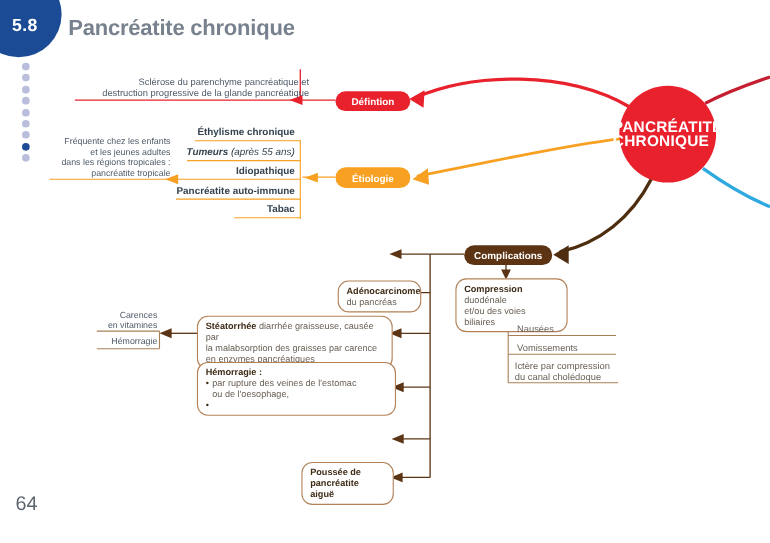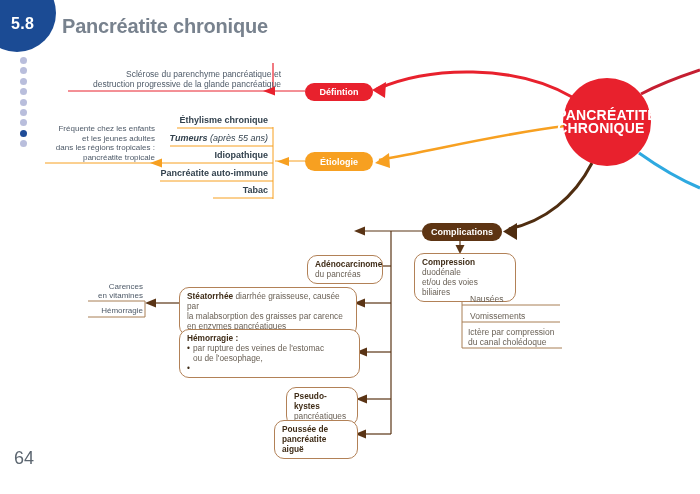--- a/index.html
+++ b/index.html
@@ -174,24 +174,20 @@
           <span class="mark">•</span>
           <span class="bt">par rupture des veines de l'estomac
 ou de l'oesophage,</span>
         </li>
       <li>
           <span class="mark">•</span>
         </li>
     </ul>
   </div>
 
-  <div class="cbox" style="left:286px;top:387px;width:72px;">
-    <span class="b">Pseudo-kystes</span><span class="r">
-pancréatiques</span>
-  </div>
 
   <div class="cbox" style="left:274px;top:420px;width:84px;">
     <span class="b r">Poussée de
 pancréatite aiguë</span>
   </div>
 
   <div class="left-sub" style="right:557px;top:282px;">Carences
 en vitamines</div>
   <div class="left-sub" style="right:557px;top:306px;">Hémorragie</div>
 

